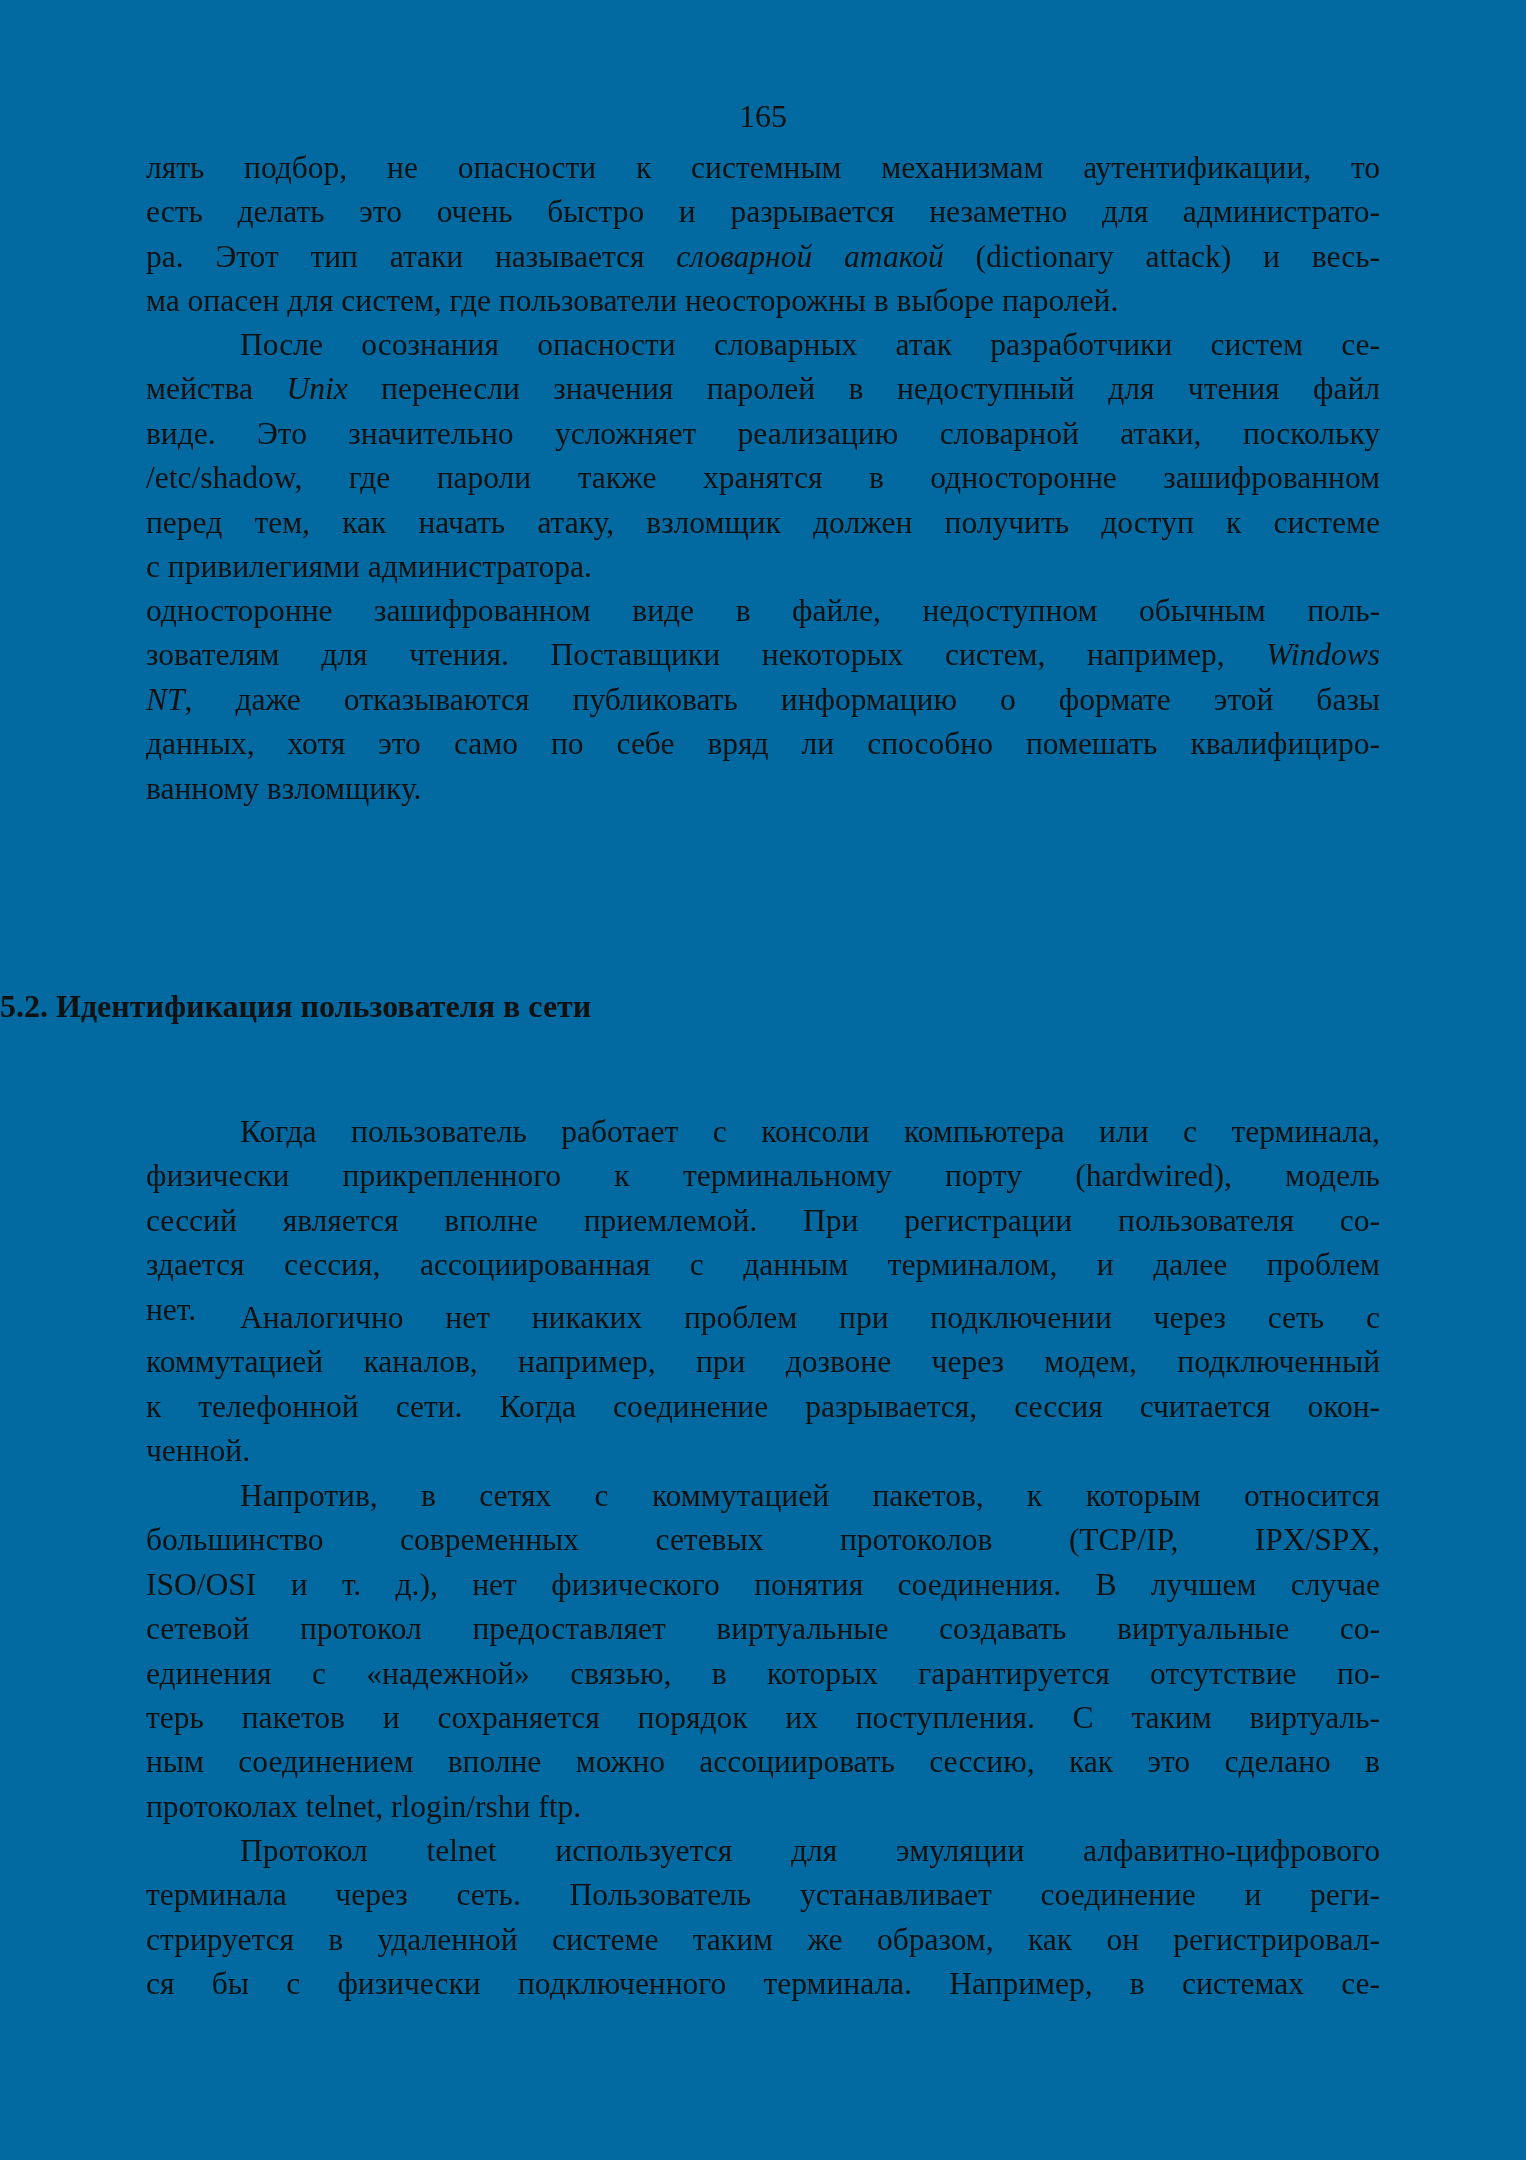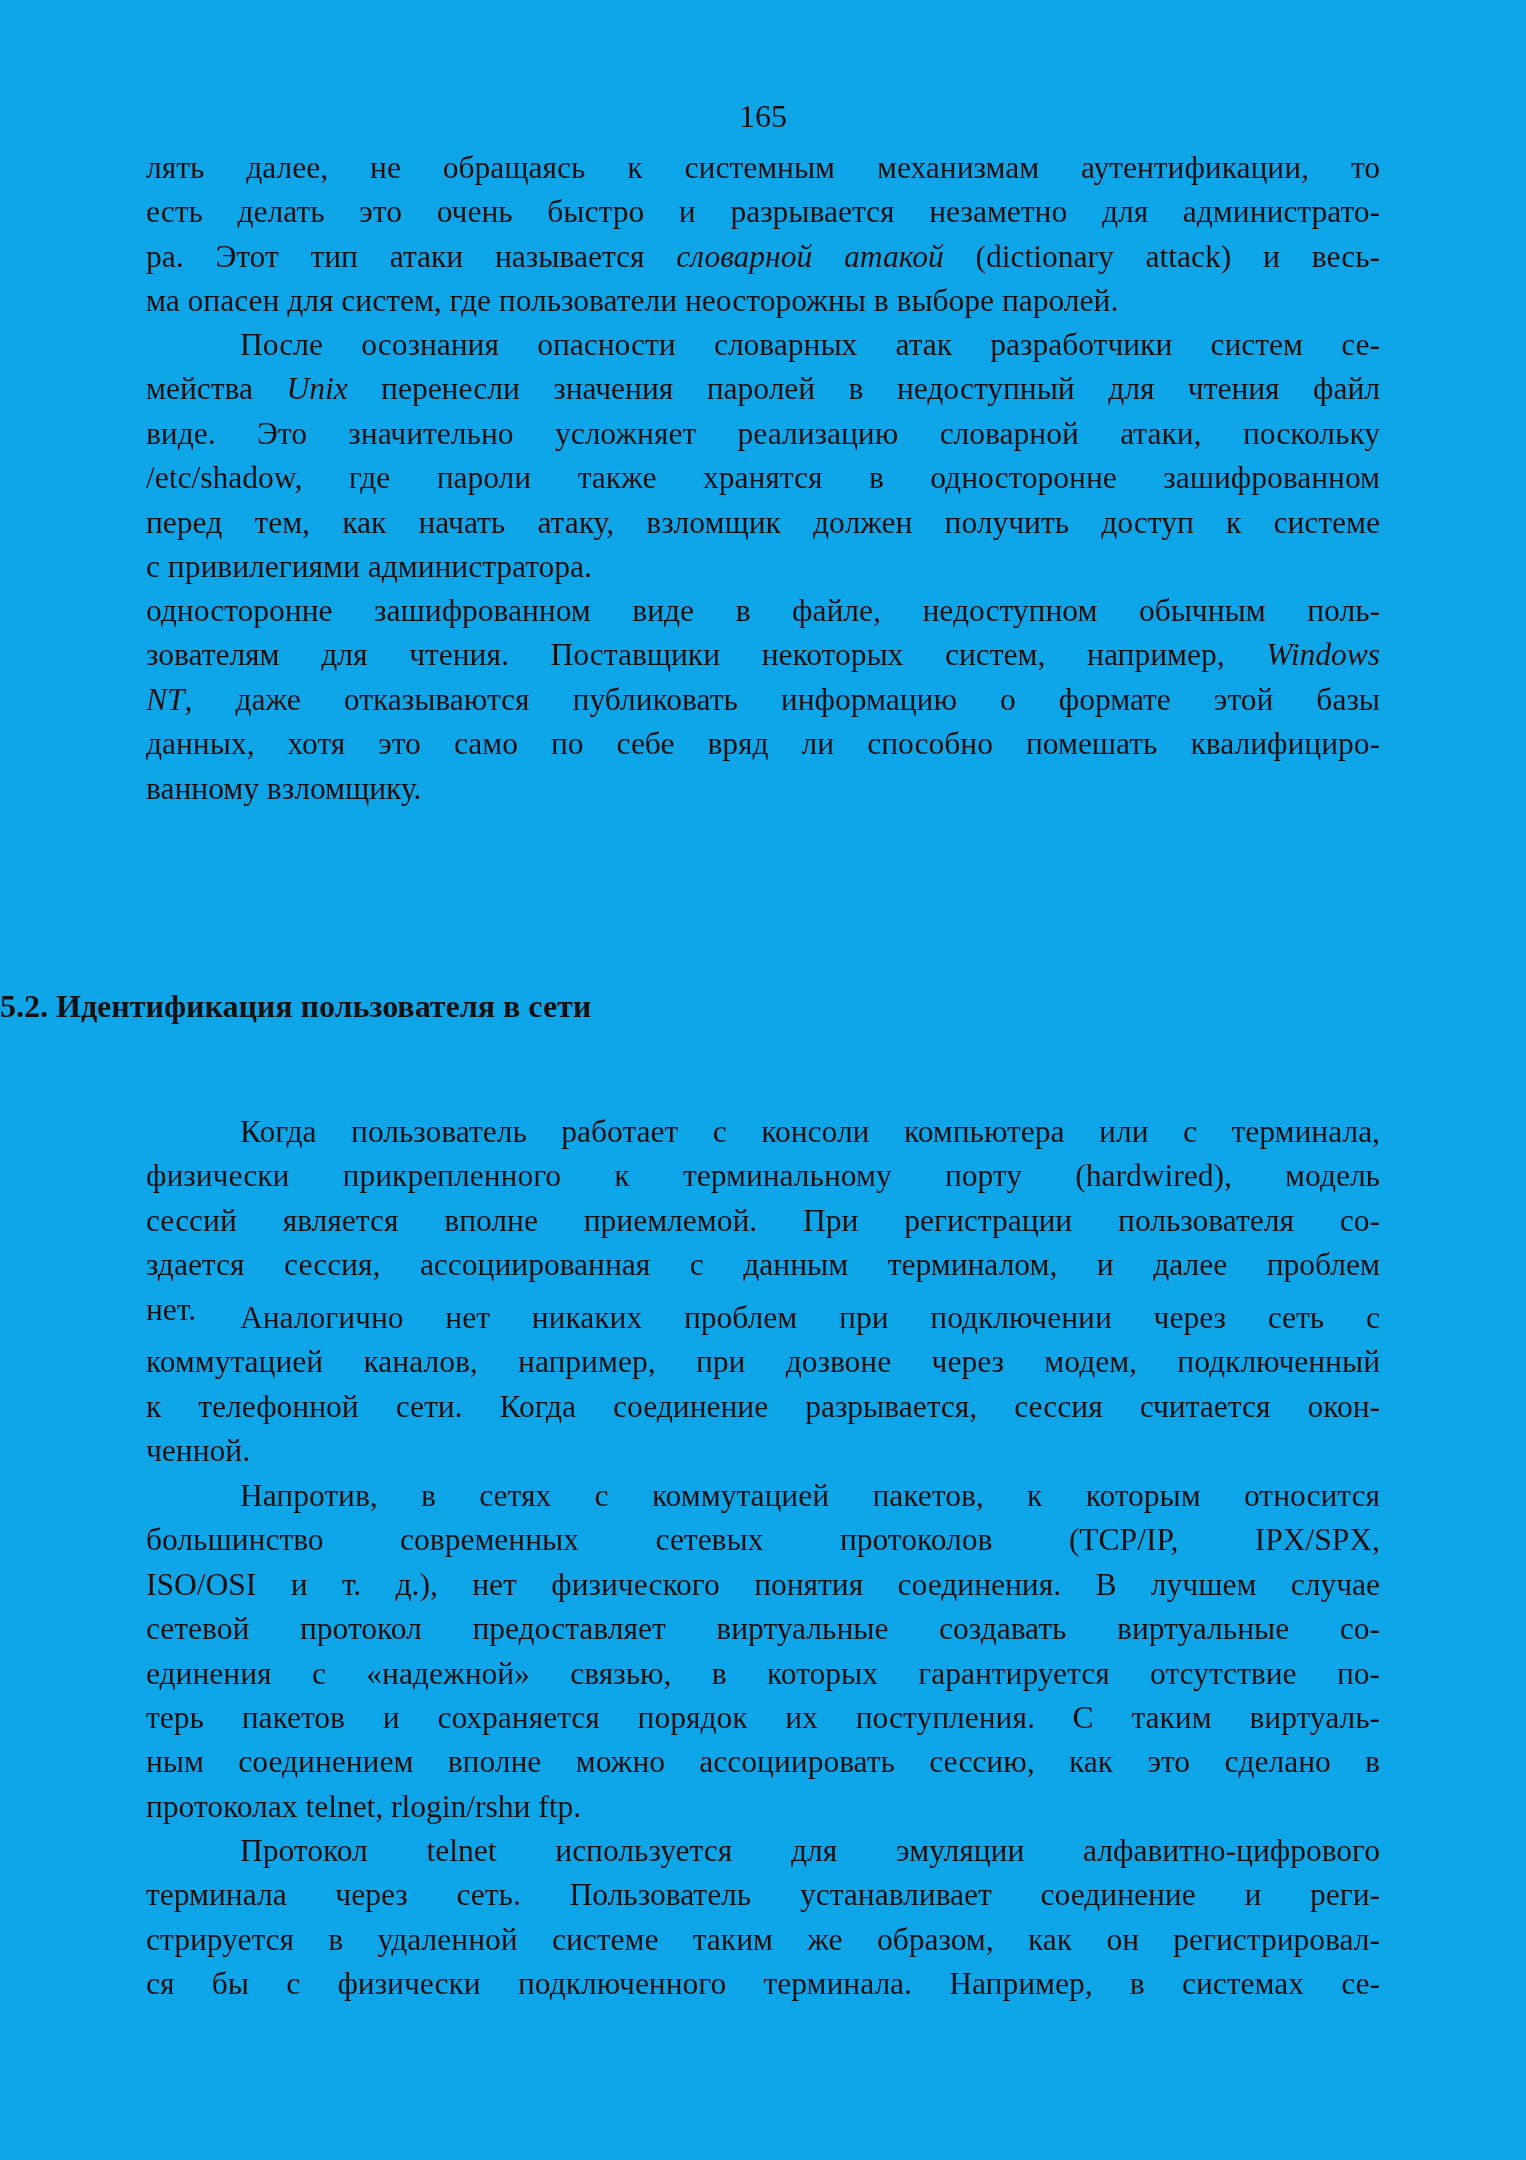--- a/index.html
+++ b/index.html
@@ -1,34 +1,34 @@
 <!DOCTYPE html>
 <html><head>
 <meta charset="utf-8">
 <style>
   html, body { margin: 0; padding: 0; background: #ffffff; }
   body { width: 1526px; height: 2160px; position: relative; overflow: hidden; }
-  .page { position: absolute; left: 0; top: 0; width: 1526px; height: 2160px; background: #0ea5e9; color: #111; font-family: "Liberation Serif", "DejaVu Serif", serif; }
+  .page { position: absolute; left: 0; top: 0; width: 1526px; height: 2160px; background: #0369a1; color: #111; font-family: "Liberation Serif", "DejaVu Serif", serif; }
   .page-number { position: absolute; top: 96px; left: 0; width: 1526px; text-align: center; font-size: 32px; line-height: 40px; }
   .body-text { position: absolute; left: 146px; width: 1234px; font-size: 31.5px; line-height: 44.4px; text-align: justify; }
   .line { display: block; white-space: nowrap; text-align: justify; text-align-last: justify; height: 44.4px; }
   .line.last { text-align-last: left; }
   .indent { padding-left: 94px; }
   .heading { position: absolute; left: 0; width: 1526px; font-weight: bold; font-size: 32px; line-height: 40px; }
   i { font-style: italic; }
 </style>
 </head>
 <body>
 
 <div class="page">
 
   <div class="page-number">165</div>
 
   <div class="body-text" style="top:146px;">
-    <span class="line">лять далее, не обращаясь к системным механизмам аутентификации, то</span>
+    <span class="line">лять подбор, не опасности к системным механизмам аутентификации, то</span>
     <span class="line">есть делать это очень быстро и разрывается незаметно для администрато-</span>
     <span class="line"><span>ра. Этот тип атаки называется </span><i>словарной атакой</i><span> (dictionary attack) и весь-</span></span>
     <span class="line last">ма опасен для систем, где пользователи неосторожны в выборе паролей.</span>
   </div>
 
   <div class="body-text" style="top:323px;">
     <span class="line indent">После осознания опасности словарных атак разработчики систем се-</span>
     <span class="line"><span>мейства </span><i>Unix</i><span> перенесли значения паролей в недоступный для чтения файл</span></span>
     <span class="line">виде. Это значительно усложняет реализацию словарной атаки, поскольку</span>
     <span class="line">/etc/shadow, где пароли также хранятся в односторонне зашифрованном</span>

